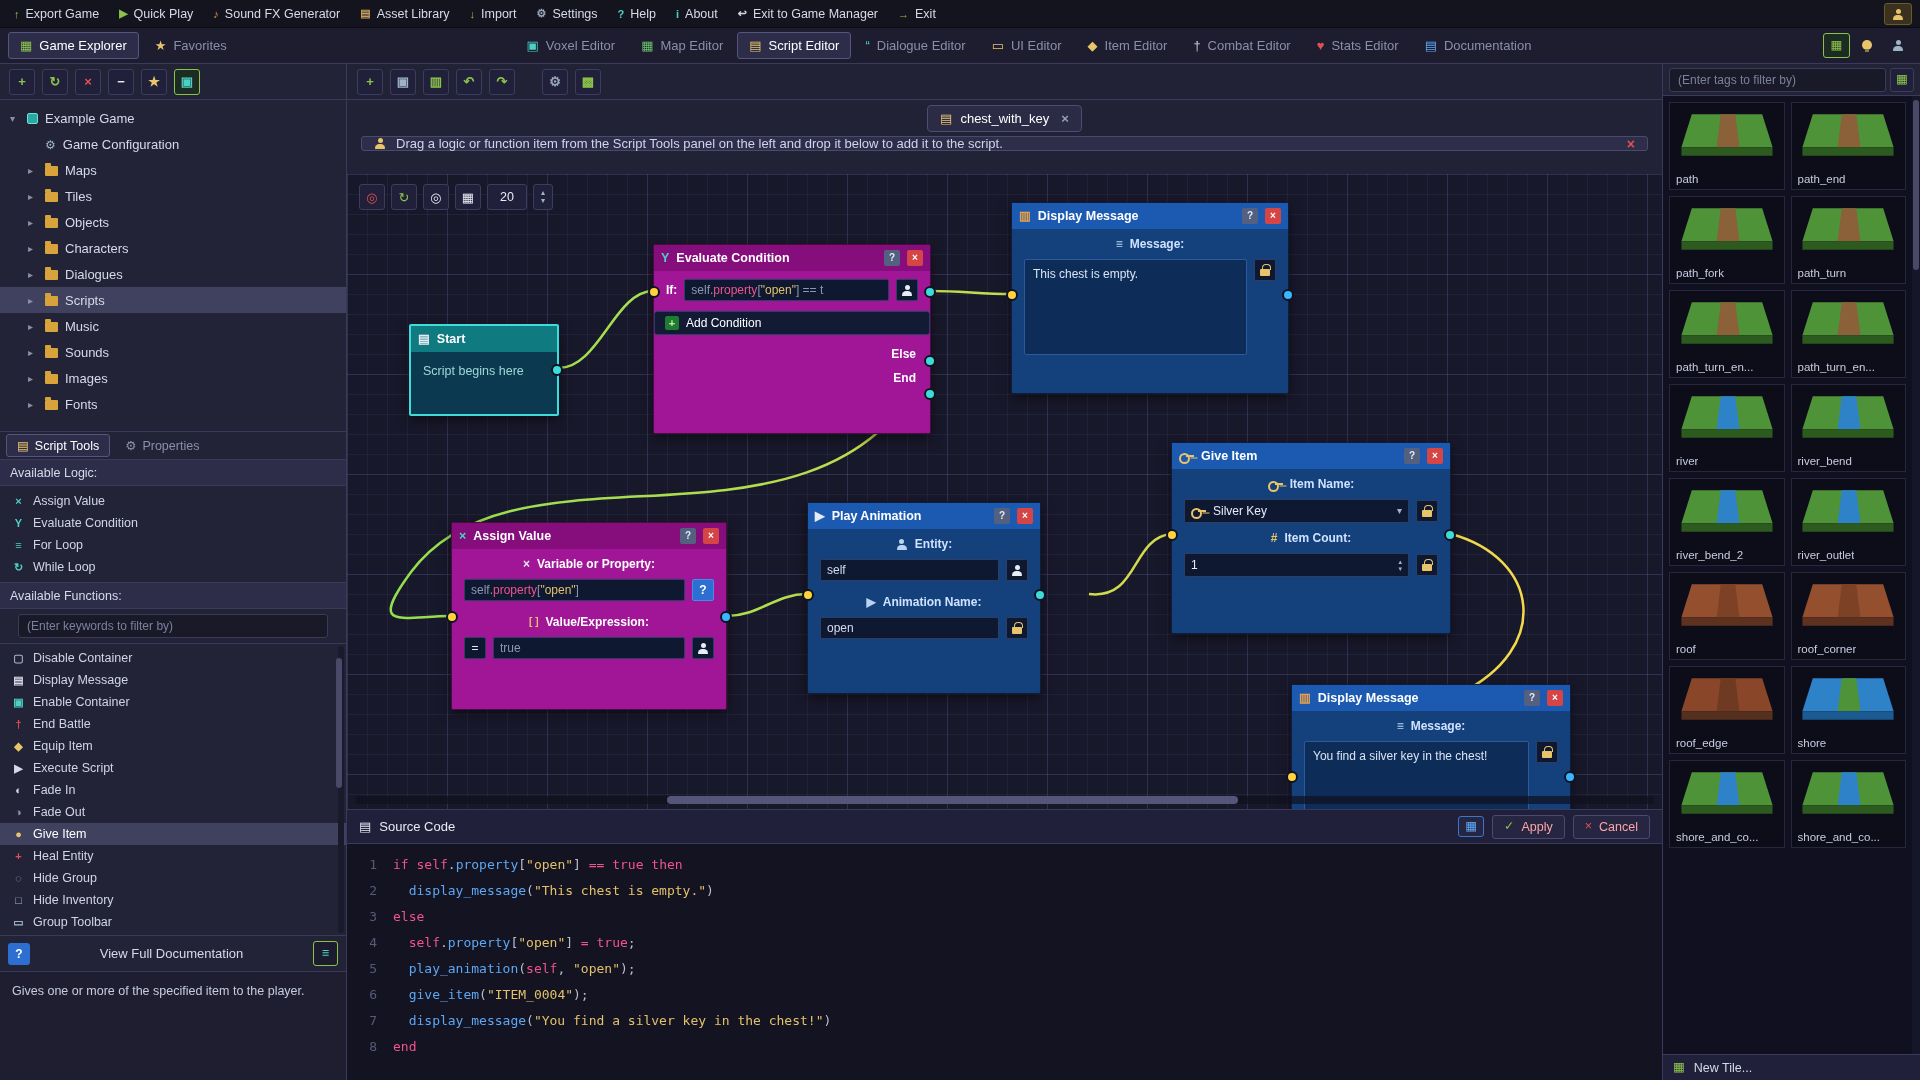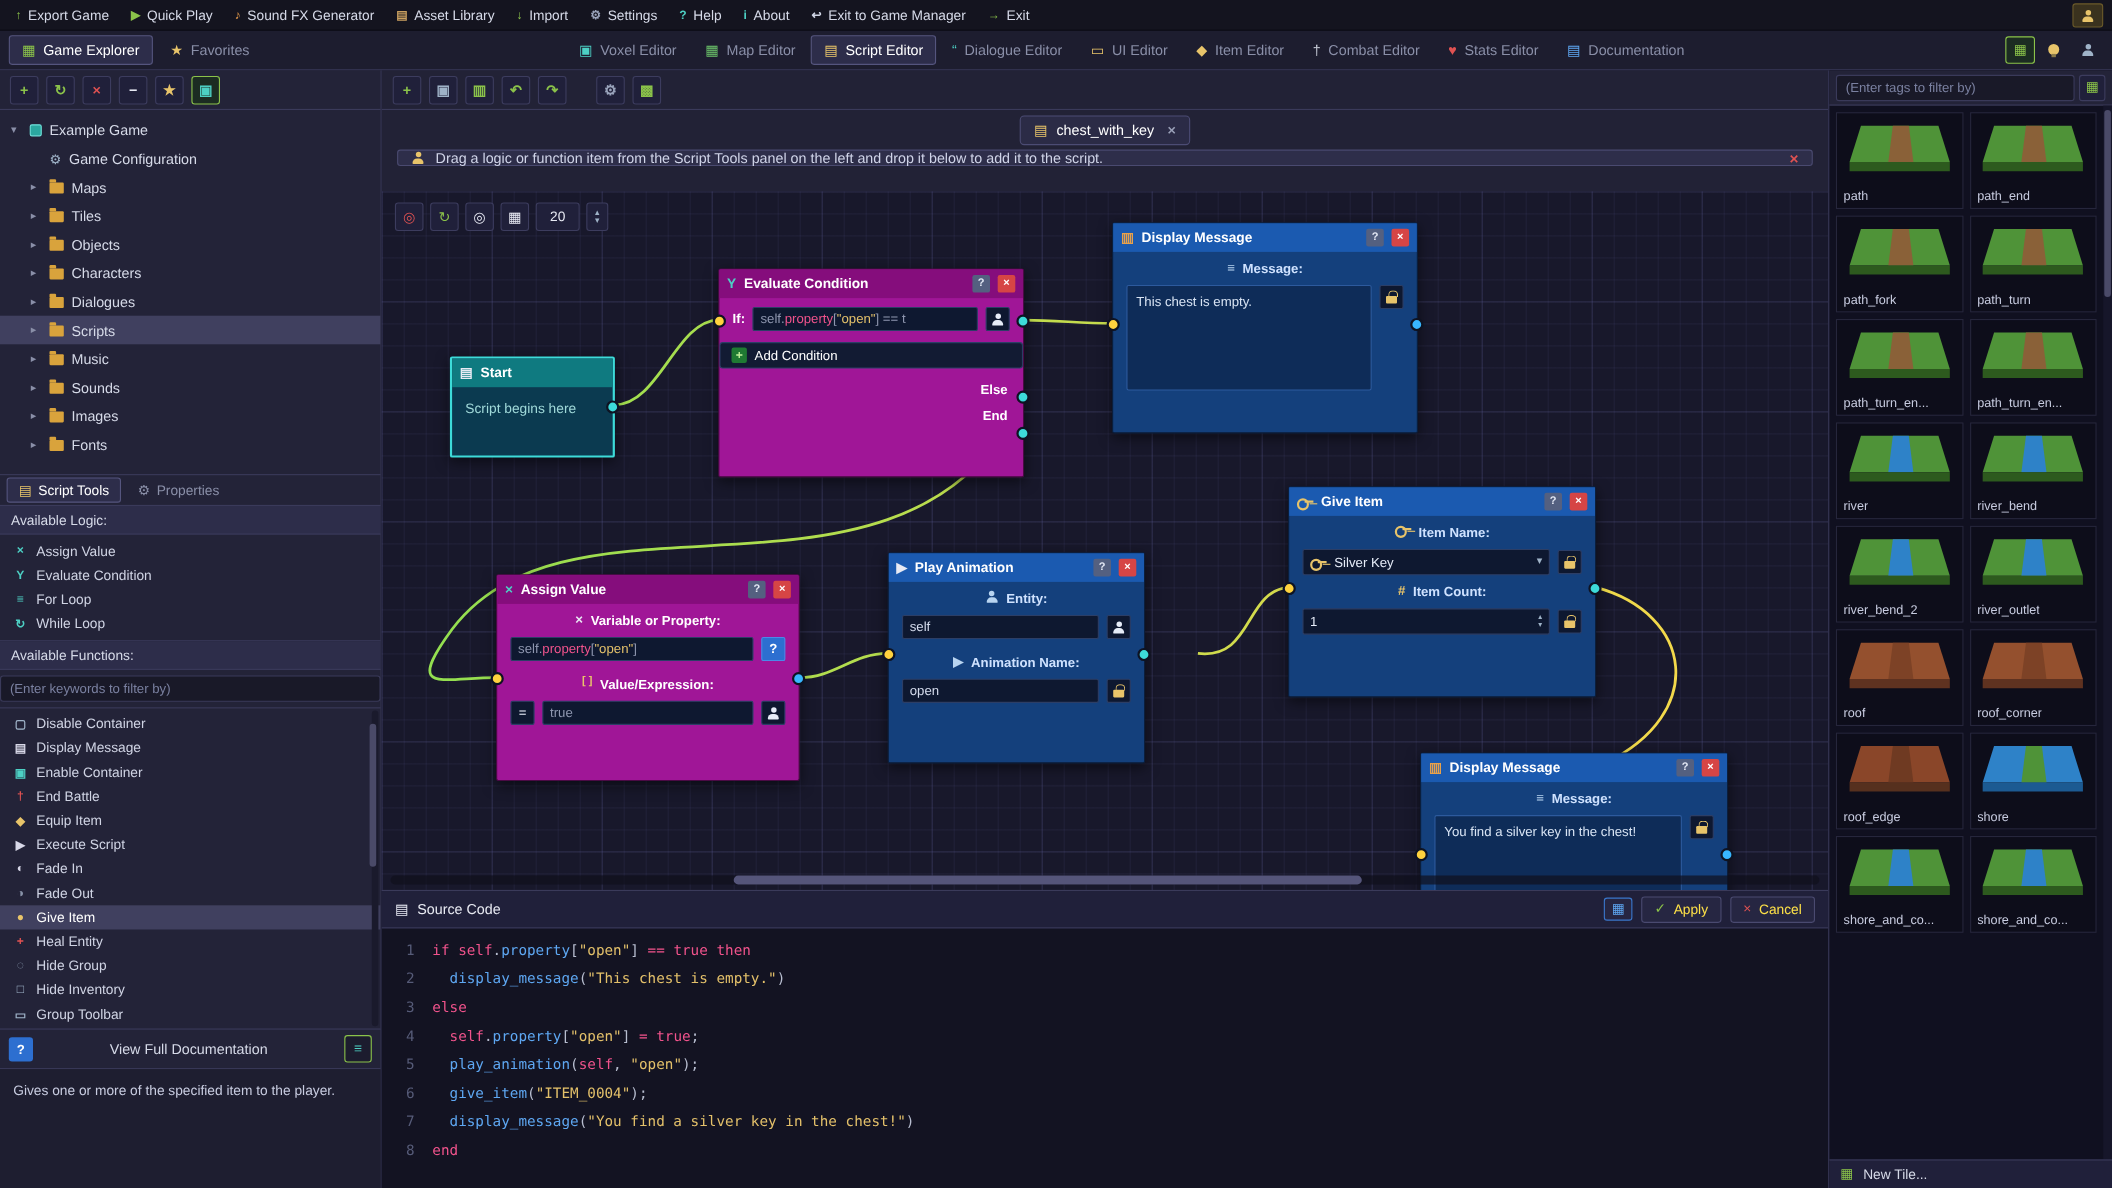--- a/index.html
+++ b/index.html
@@ -53,21 +53,21 @@
   .trow.d1{padding-left:28px}
   .trow.selected{background:#40405f}
   .chev{width:10px;color:#8a8fa8;font-size:10px;flex:none}
   .tools-tabs{display:flex;gap:4px;padding:3px 6px;height:28px;flex:none;border-bottom:1px solid #3a3a5a;align-items:center}
   .ttab{display:flex;align-items:center;gap:6px;padding:3px 10px;font-size:12.5px;color:#8a8fa8;border:1px solid transparent;border-radius:3px}
   .ttab.active{color:#fff;background:#2d2d4a;border-color:#55557e}
   .sec-hdr{height:26px;flex:none;background:#2d2d4a;border-bottom:1px solid #3a3a5a;display:flex;align-items:center;padding:0 10px;color:#d6dae8}
   .logic-list{padding:4px 0;flex:none;border-bottom:1px solid #3a3a5a}
   .lrow{display:flex;align-items:center;gap:8px;height:22px;padding-left:12px;color:#d0d4e4}
   .lrow .lg{width:13px;text-align:center;font-size:11px;font-weight:bold}
-  .filter-row{padding:5px 0;flex:none;border-bottom:1px solid #3a3a5a}
+  .filter-row{padding:5px 18px;flex:none;border-bottom:1px solid #3a3a5a}
   .filter-row input{width:100%;height:24px;background:#191928;border:1px solid #3a3a5a;color:#c8cce0;border-radius:3px;padding:0 8px;font-size:12px;font-family:"Liberation Sans",sans-serif}
   input::placeholder{color:#7a80a0}
   .fn-list{height:292px;flex:none;border-bottom:1px solid #3a3a5a;position:relative;overflow:hidden;padding-top:3px}
   .frow{display:flex;align-items:center;gap:8px;height:22px;padding-left:12px;color:#d0d4e4}
   .frow.selected{background:#40405f;color:#fff}
   .vtrack{position:absolute;top:2px;right:2px;width:6px;bottom:2px;background:#1a1a2c;border-radius:3px}
   .vthumb{position:absolute;top:12px;right:2px;width:6px;height:130px;background:#4a4a68;border-radius:3px}
   .doc-row{height:36px;flex:none;border-bottom:1px solid #3a3a5a;display:flex;align-items:center;gap:8px;padding:0 8px}
   .qbtn{width:22px;height:22px;background:#2d6fd0;border-radius:3px;color:#fff;display:flex;align-items:center;justify-content:center;font-weight:bold;font-size:12px}
   .doc-label{flex:1;text-align:center;color:#d6dae8;font-size:13px}
@@ -101,21 +101,21 @@
   .hbtn.q{background:#546080;color:#e4e9f5}
   .hbtn.x{background:#d64545;color:#fff}
   .node.mag{background:#a01697;border:1px solid #4a0a44}
   .node.mag .nhdr{background:#850d7c}
   .node.blue{background:#14407c;border:1px solid #0b1e3c}
   .node.blue .nhdr{background:#1b5ab0}
   .node.start{background:#0b3a50;border:2px solid #3ddbd9}
   .node.start .nhdr{background:#0f7a80}
   .nbody-start{padding:10px 12px;color:#9fd8d8;line-height:1.5;font-size:12.5px}
   .nrow{display:flex;align-items:center;gap:7px;margin:8px 12px 0}
-  .nlabelrow{display:flex;justify-content:center;gap:7px;margin:8px 12px 0;font-weight:bold}
+  .nlabelrow{display:flex;align-items:center;justify-content:center;gap:7px;margin:8px 12px 0;font-weight:bold}
   .node.blue .nlabelrow{color:#cfe2ff}
   .node.mag .nlabelrow{color:#fff}
   .ninput{flex:1;height:22px;background:#0e1830;border:1px solid #2c3e66;border-radius:2px;padding:0 6px;color:#d5dced;display:flex;align-items:center;overflow:hidden;white-space:pre}
   .ntext{flex:1;height:96px;background:#0e2c58;border:1px solid #2d5a9d;border-radius:2px;padding:6px 8px;color:#d8e4f4;line-height:1.4}
   .nbtn{width:22px;height:22px;background:#0e1830;border:1px solid #2c3e66;border-radius:2px;display:flex;align-items:center;justify-content:center;color:#e6ecf8;flex:none}
   .nbtn.info{background:#2d6fd0;border-color:#4a8ae8;color:#fff;font-weight:bold;font-style:normal}
   .opbox{width:22px;height:22px;background:#0e1830;border:1px solid #2c3e66;border-radius:2px;display:flex;align-items:center;justify-content:center;color:#e6ecf8;flex:none}
   .addbtn{display:flex;align-items:center;gap:7px;background:#121b33;border:1px solid #2c3e66;border-radius:3px;padding:4px 10px;color:#fff;margin:10px auto 0}
   .addbtn .pg{width:14px;height:14px;background:#1f7a33;border-radius:2px;color:#bff09a;display:flex;align-items:center;justify-content:center;font-weight:bold;font-size:11px}
   .outlabel{display:flex;align-items:center;justify-content:flex-end;margin:12px 14px 0;color:#fff;font-weight:bold}
@@ -130,21 +130,21 @@
   .n-eval{left:306px;top:70px;width:278px;height:190px}
   .n-msg1{left:664px;top:28px;width:278px;height:192px}
   .n-assign{left:104px;top:348px;width:276px;height:188px}
   .n-anim{left:460px;top:328px;width:234px;height:192px}
   .n-give{left:824px;top:268px;width:280px;height:192px}
   .n-msg2{left:944px;top:510px;width:280px;height:192px}
   
   .srcpanel{flex:1;display:flex;flex-direction:column;background:#131322}
   .src-hdr{height:34px;flex:none;background:#20203a;border-bottom:1px solid #3a3a5a;display:flex;align-items:center;gap:8px;padding:0 12px;color:#e8eaf2;font-size:13px}
   .src-hdr .sp{flex:1}
-  .sbtn{display:flex;align-items:center;gap:7px;background:#262642;border:1px solid #4a4a70;border-radius:3px;padding:4px 11px;color:#fde047;font-size:12.5px}
+  .sbtn{display:flex;align-items:center;gap:7px;background:#262642;border:1px solid #4a4a70;border-radius:3px;padding:4px 11px;color:#fca5a5;font-size:12.5px}
   .sbtn.fmt{padding:3px 6px;border-color:#3a77cc;color:#5ea7f2}
   .code{flex:1;padding:8px 0;font-family:"DejaVu Sans Mono",monospace;font-size:13px;overflow:hidden}
   .code-line{display:flex;line-height:26px}
   .ln{width:30px;text-align:right;color:#565b78;margin-right:16px;flex:none}
   .ct{white-space:pre}
   
   .rightcol{position:absolute;top:64px;left:1662px;right:0;bottom:0;background:#101020;border-left:1px solid #3a3a5a}
   .search-row{height:32px;background:#232338;border-bottom:1px solid #3a3a5a;display:flex;align-items:center;gap:4px;padding:4px 6px}
   .search-row input{flex:1;height:24px;background:#191928;border:1px solid #3a3a5a;color:#c8cce0;border-radius:3px;padding:0 8px;font-size:12px;font-family:"Liberation Sans",sans-serif;min-width:0}
   .fopt{width:24px;height:24px;background:#20203a;border:1px solid #3c3c5e;border-radius:3px;display:flex;align-items:center;justify-content:center;color:#8bc34a;flex:none}

